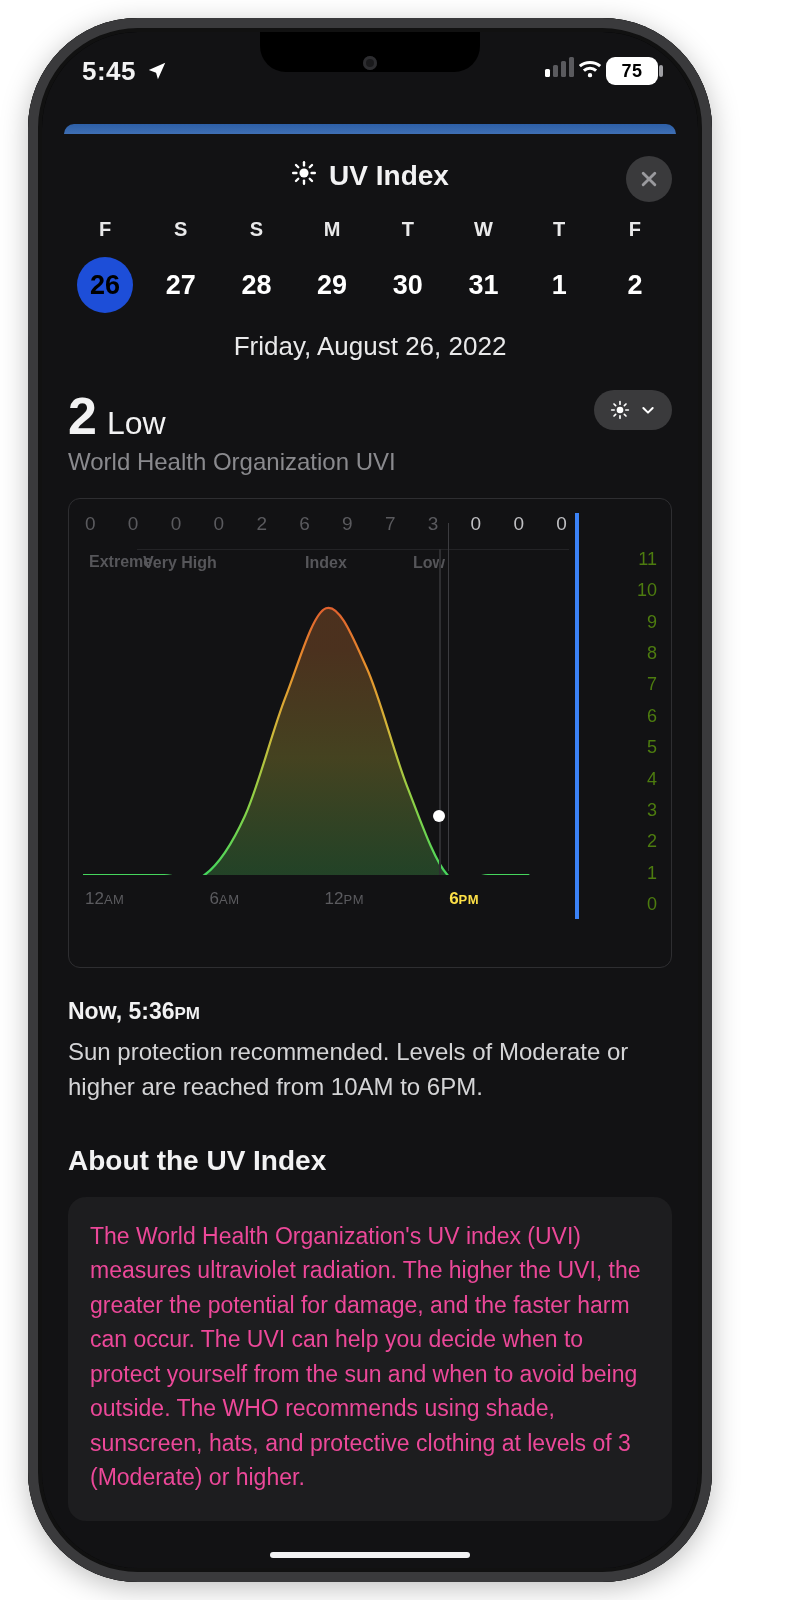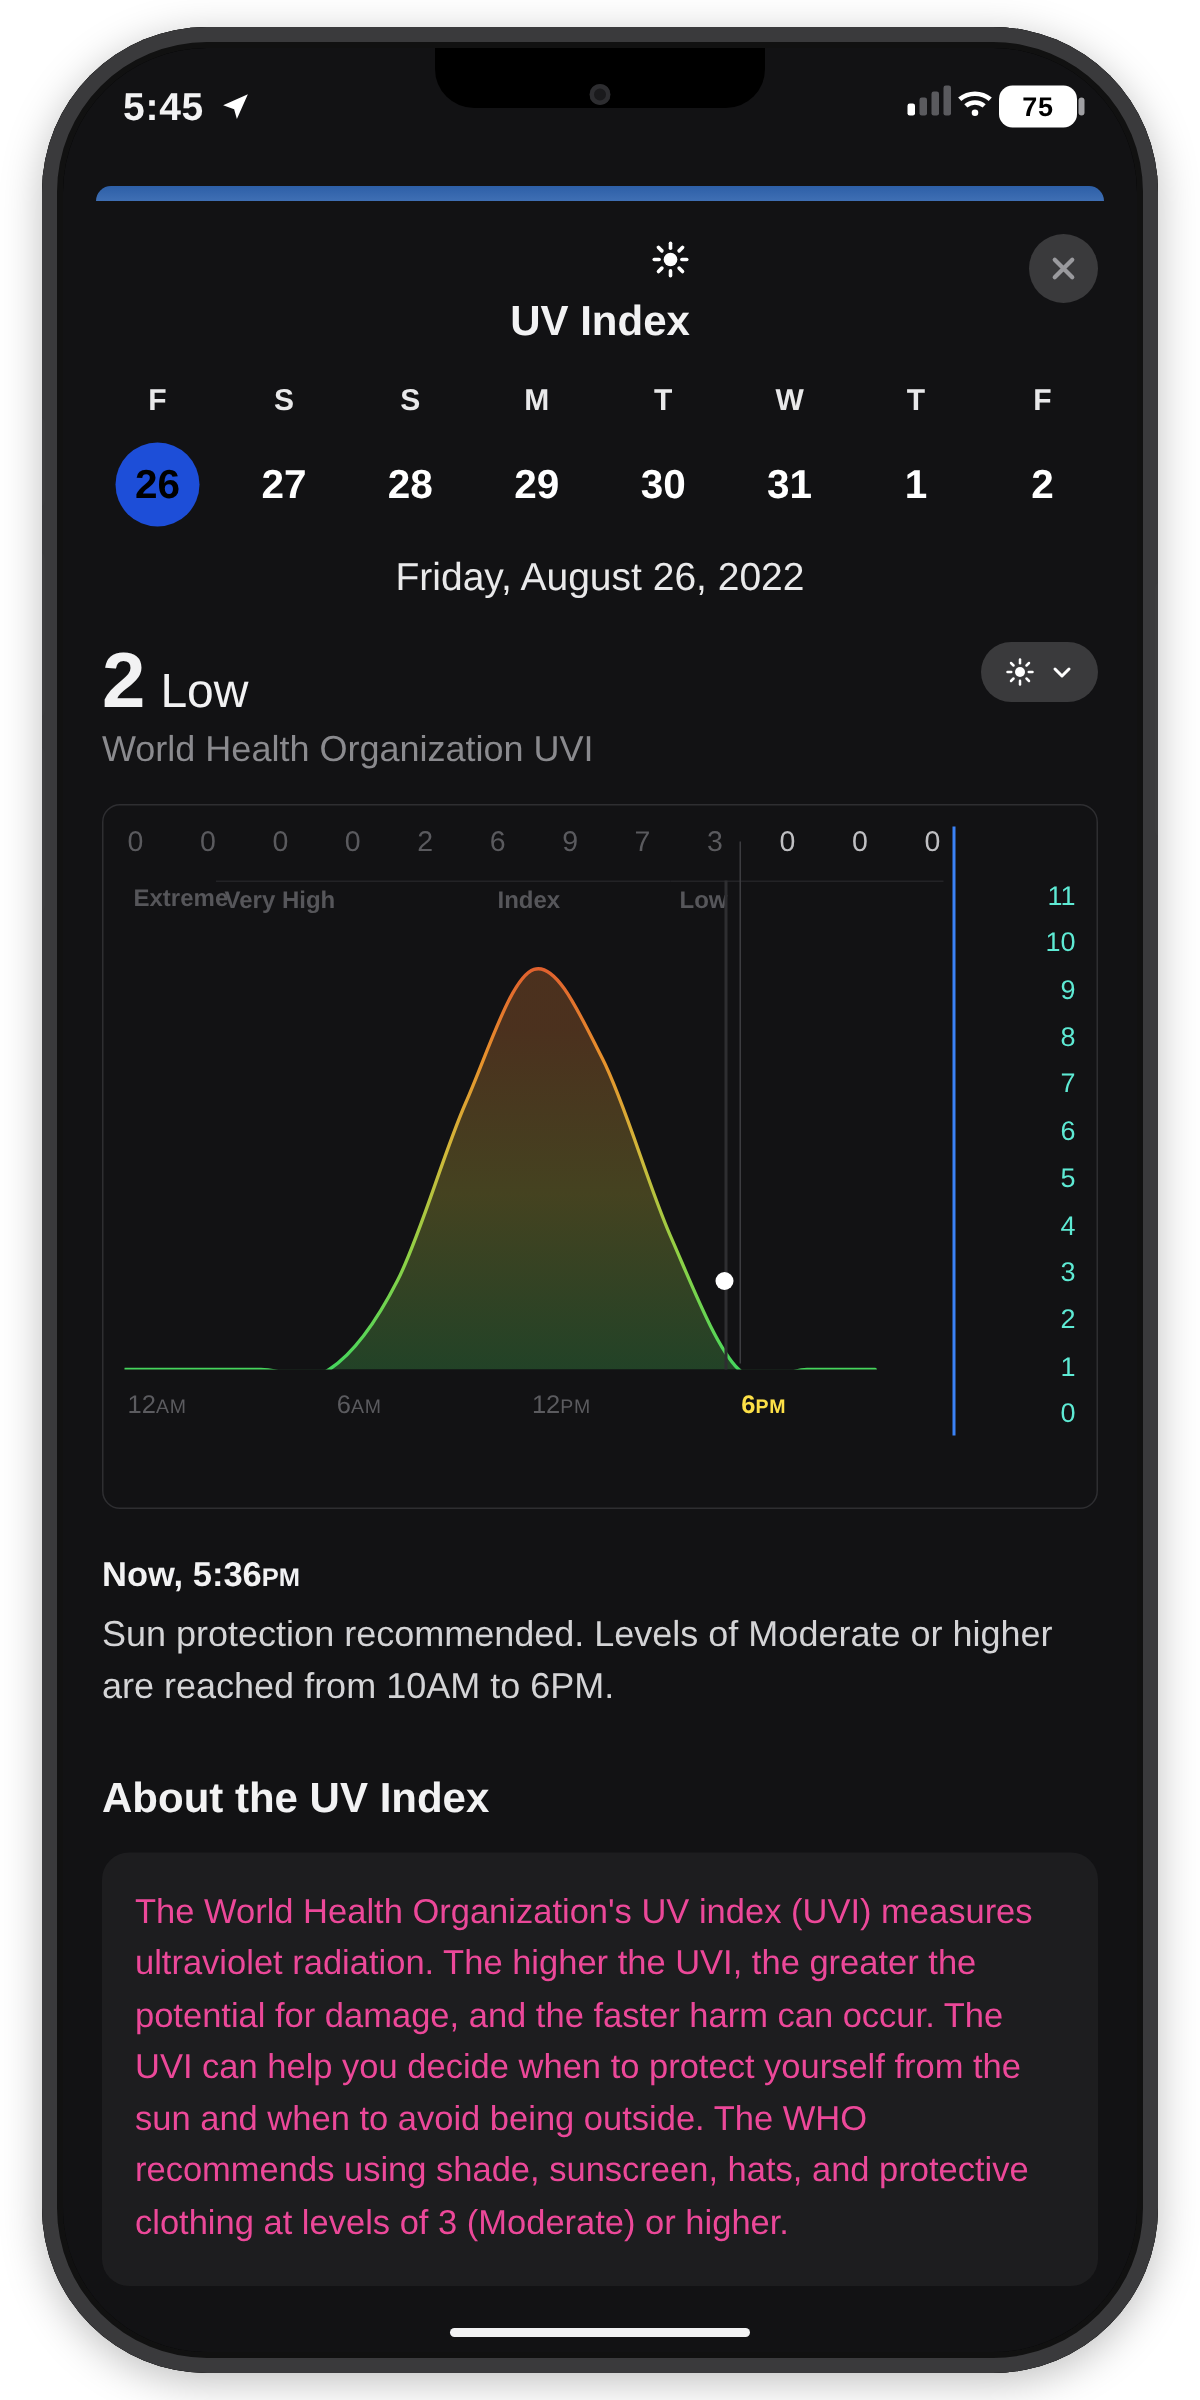--- a/index.html
+++ b/index.html
@@ -1,18 +1,18 @@
 <!DOCTYPE html>
 <html><head>
 <meta charset="utf-8">
 <style>
   * { box-sizing: border-box; margin: 0; padding: 0; }
   html, body { width: 800px; height: 1600px; background: #fff; font-family: -apple-system, "SF Pro Text", "Helvetica Neue", Arial, sans-serif; }
   .device {
-    position: absolute; left: 28px; top: 18px; width: 744px; height: 1564px;
+    position: absolute; left: 28px; top: 18px; width: 684px; height: 1564px;
     border-radius: 110px; background: #000;
     box-shadow: inset 0 0 0 10px #3a3a3c, inset 0 0 0 14px #111, 0 6px 28px rgba(0,0,0,.25);
     overflow: hidden;
   }
   .screen {
     position: absolute; left: 14px; top: 14px; right: 14px; bottom: 14px;
     border-radius: 96px; background: #121214; color: #f2f2f3; overflow: hidden;
   }
   .notch {
     position: absolute; top: 0; left: 50%; transform: translateX(-50%);
@@ -66,21 +66,21 @@
 
   .sheet {
     position:absolute; top:102px; left:0; right:0; bottom:0;
     background:#121214; padding: 0 26px 0 26px;
   }
 
   .sheet-header {
     position:relative; display:flex; align-items:center; justify-content:center;
     padding: 26px 0 16px 0;
   }
-  .sheet-header .title { display:flex; align-items:flex-end; gap:12px; font-size:28px; font-weight:700;flex-direction:column; }
+  .sheet-header .title { display:flex; align-items:flex-start; gap:12px; font-size:28px; font-weight:700; }
   .close-btn {
     position:absolute; right:0; top:22px; width:46px; height:46px; border-radius:50%;
     background:#3a3a3c; display:flex; align-items:center; justify-content:center;
   }
   .close-btn svg { display:block; }
 
   .day-strip { display:flex; justify-content:space-between; padding:10px 2px 0 2px; }
   .day-col { display:flex; flex-direction:column; align-items:center; gap:16px; width:70px; }
   .day-letter { font-weight:700; font-size:20px; color:#e9e9ea; }
   .day-num-wrap { width:56px; height:56px; display:flex; align-items:center; justify-content:center; border-radius:50%; }
@@ -103,22 +103,22 @@
   .mode-pill svg { display:block; }
 
   .chart-card {
     margin-top:22px; border:1px solid #2e2e31; border-radius:12px;
     position:relative; height:470px; padding: 14px 14px 48px 14px;
     display:flex;
   }
   .chart-main { flex:1; position:relative; }
   .chart-right {
     width:82px; display:flex; flex-direction:column; justify-content:space-between;
-    padding: 36px 0 4px 14px; font-size:18px; color:#5eead4; text-align:right;
-    border-left:2px solid #3b82f6; margin-left:6px;
+    padding: 36px 0 4px 14px; font-size:18px; color:#4d7c0f; text-align:right;
+    border-left:4px solid #3b82f6; margin-left:6px;
   }
   .hour-values { display:flex; justify-content:space-between; font-size:19px; color:#bfbfc2; padding:0 2px; }
   .hour-values .dim { color:#5a5a5e; }
   .y-bands { position:absolute; left:0; right:0; top:36px; bottom:44px; display:flex; flex-direction:row;font-weight:bold; }
   .y-band { flex:var(--f); border-top:1px solid #232326; position:relative; }
   .y-band:first-child { border-top:none; }
   .y-band .lbl { position:absolute; top:4px; left:6px; font-size:16px; color:#56565a; }
   .curve-wrap { position:absolute; left:0; right:0; top:36px; bottom:44px; }
   .curve-wrap svg { width:100%; height:100%; display:block; }
   .now-marker { position:absolute; top:36px; bottom:44px; width:2px; background:#2e2e31; }

